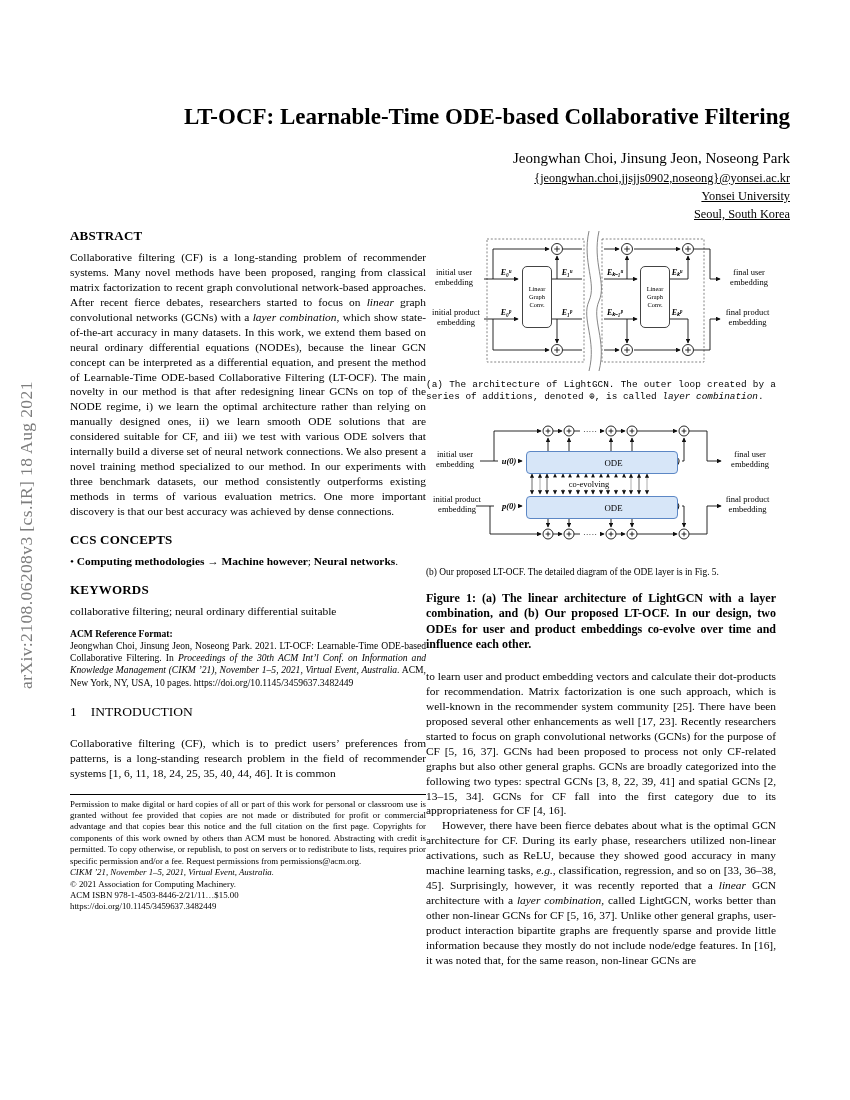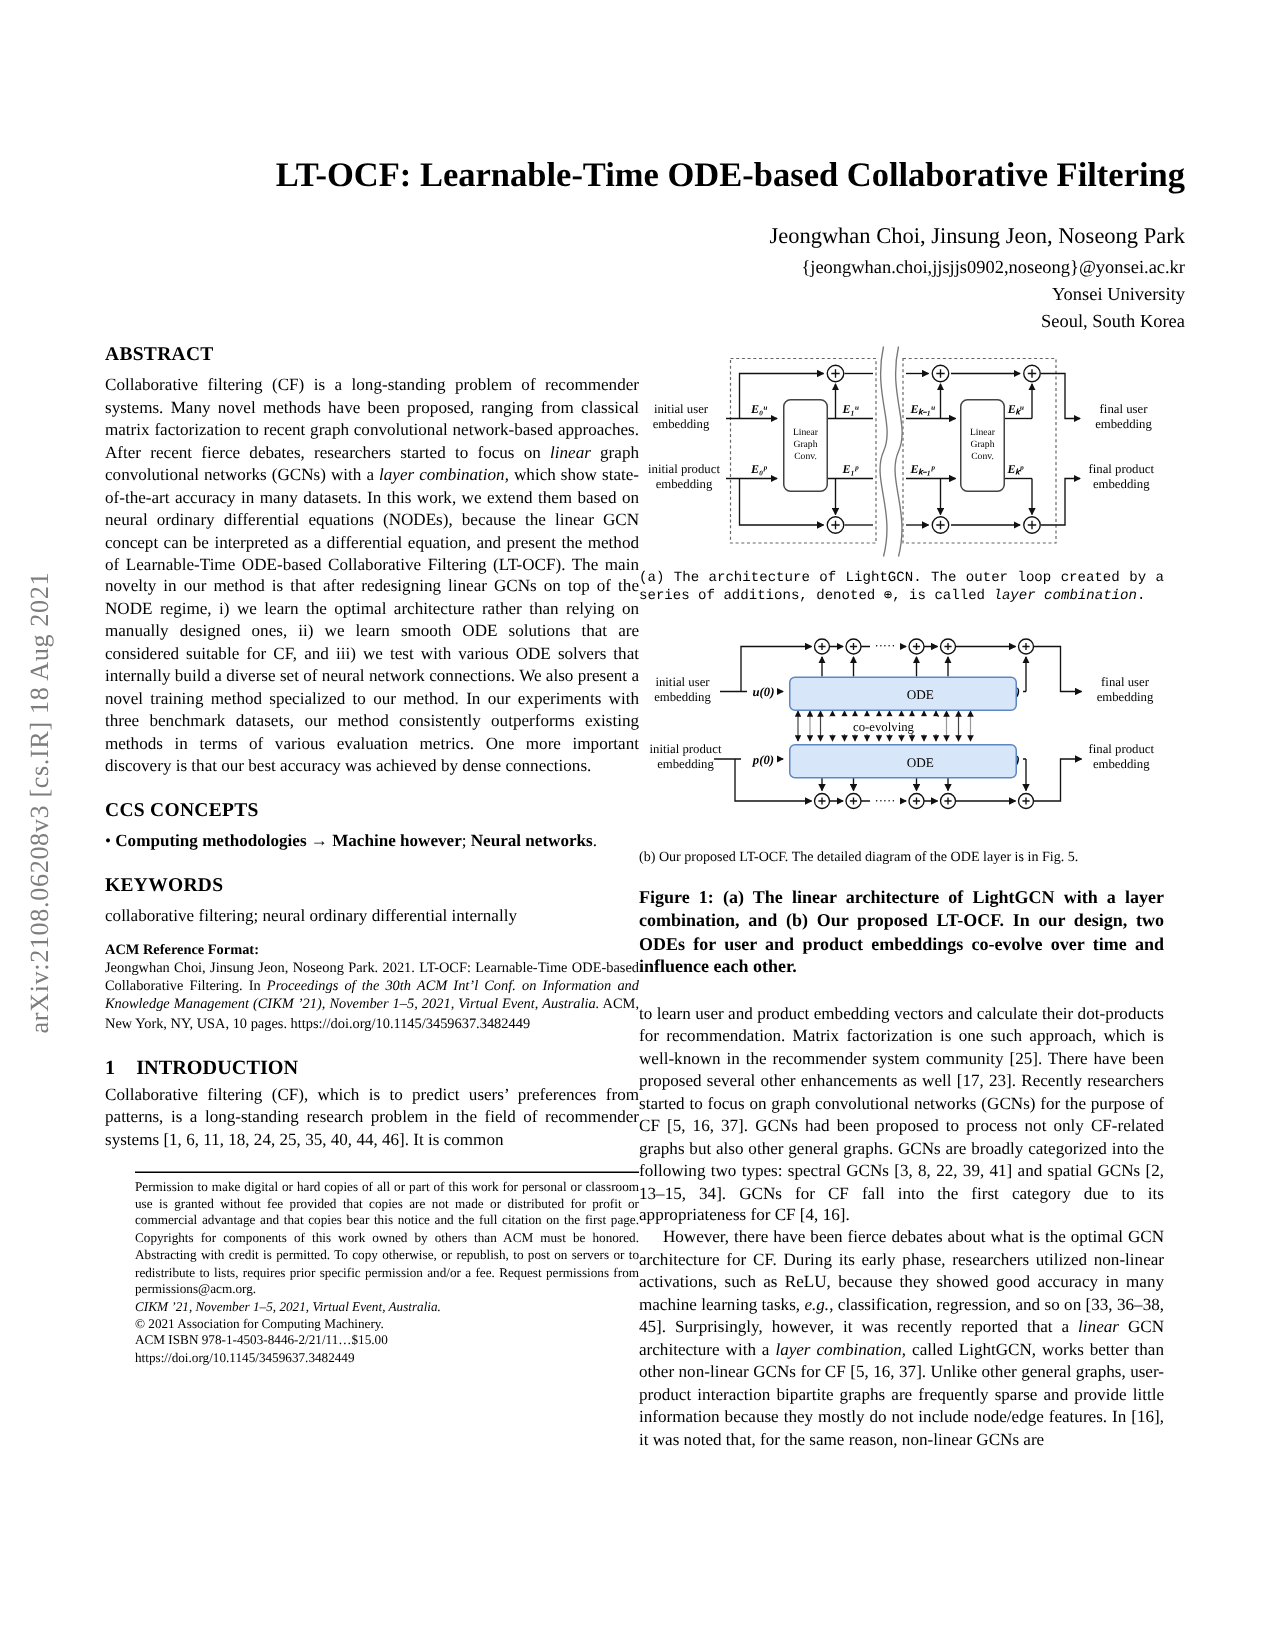--- a/index.html
+++ b/index.html
@@ -10,36 +10,36 @@
 
   
   .arxiv-strip{position:absolute;left:16px;top:285px;height:500px;width:26px;
     writing-mode:vertical-rl;transform:rotate(180deg);
     font-size:17.5px;color:#7d7d7d;letter-spacing:0.4px;text-align:center;}
 
   
   .head{position:absolute;left:70px;right:60px;top:104px;text-align:right;}
   .title{font-size:23px;font-weight:bold;margin:0 0 20px 0;}
   .authors{font-size:15px;margin:0 0 3px 0;}
-  .subline{font-size:12.3px;line-height:1.45;}
+  .subline{font-size:12.3px;line-height:1.45;text-decoration:underline;}
 
   
   .cols{position:absolute;left:70px;top:228px;width:720px;display:flex;}
   .col-l{width:356px;}
   .col-r{width:350px;}
   .sec-h{font-size:13px;font-weight:bold;letter-spacing:0.2px;margin:13px 0 6px 0;}
   .sec-h.first{margin-top:0;}
   .body-t{font-size:11.4px;line-height:1.31;text-align:justify;margin:0;}
   .body-t + .body-t{text-indent:1.4em;}
   .acm-h{font-size:9.6px;font-weight:bold;margin:9px 0 1px 0;}
   .acm-b{font-size:9.6px;line-height:1.28;text-align:justify;margin:0;}
-  .intro-h{font-size:13.5px;font-weight:bold;margin:15px 0 3px 0;}
+  .intro-h{font-size:13.5px;font-weight:normal;margin:15px 0 16px 0;}
   .intro-h .num{display:inline-block;margin-right:14px;}
   .footnote{margin-top:13px;border-top:0.8px solid #000;padding-top:4px;
-            font-size:8.8px;line-height:1.3;margin-left:20px;}
+            font-size:8.8px;line-height:1.3;}
   .footnote p{margin:0;text-align:justify;}
 
   
   .fig{position:relative;width:350px;}
   .fig-a{height:146px;}
   .fig-b{height:148px;margin-top:4px;}
   .fig svg{position:absolute;left:0;top:0;}
   .fig-label{position:absolute;font-size:8.5px;line-height:1.18;text-align:center;}
   .conv-box{position:absolute;width:28px;height:60px;border:1px solid #444;border-radius:5px;
     background:#fff;display:flex;align-items:center;justify-content:center;
@@ -70,21 +70,21 @@
   <div class="cols">
 
     <div class="col-l">
       <h2 class="sec-h first">ABSTRACT</h2>
       <p class="body-t"><span>Collaborative filtering (CF) is a long-standing problem of recommender systems. Many novel methods have been proposed, ranging from classical matrix factorization to recent graph convolutional network-based approaches. After recent fierce debates, researchers started to focus on </span><span class="it">linear</span><span> graph convolutional networks (GCNs) with a </span><span class="it">layer combination</span><span>, which show state-of-the-art accuracy in many datasets. In this work, we extend them based on neural ordinary differential equations (NODEs), because the linear GCN concept can be interpreted as a differential equation, and present the method of Learnable-Time ODE-based Collaborative Filtering (LT-OCF). The main novelty in our method is that after redesigning linear GCNs on top of the NODE regime, i) we learn the optimal architecture rather than relying on manually designed ones, ii) we learn smooth ODE solutions that are considered suitable for CF, and iii) we test with various ODE solvers that internally build a diverse set of neural network connections. We also present a novel training method specialized to our method. In our experiments with three benchmark datasets, our method consistently outperforms existing methods in terms of various evaluation metrics. One more important discovery is that our best accuracy was achieved by dense connections.</span></p>
 
       <h2 class="sec-h">CCS CONCEPTS</h2>
       <p class="body-t"><span>• </span><span class="bd">Computing methodologies</span><span> → </span><span class="bd">Machine however</span><span>; </span><span class="bd">Neural networks</span><span>.</span></p>
 
       <h2 class="sec-h">KEYWORDS</h2>
-      <p class="body-t">collaborative filtering; neural ordinary differential internally</p>
+      <p class="body-t">collaborative filtering; neural ordinary differential suitable</p>
 
       <p class="acm-h">ACM Reference Format:</p>
       <p class="acm-b"><span>Jeongwhan Choi, Jinsung Jeon, Noseong Park. 2021. LT-OCF: Learnable-Time ODE-based Collaborative Filtering. In </span><span class="it">Proceedings of the 30th ACM Int’l Conf. on Information and Knowledge Management (CIKM ’21), November 1–5, 2021, Virtual Event, Australia.</span><span> ACM, New York, NY, USA, 10 pages. https://doi.org/10.1145/3459637.3482449</span></p>
 
       <h2 class="intro-h"><span class="num">1</span><span>INTRODUCTION</span></h2>
       <p class="body-t">Collaborative filtering (CF), which is to predict users’ preferences from patterns, is a long-standing research problem in the field of recommender systems [1, 6, 11, 18, 24, 25, 35, 40, 44, 46]. It is common</p>
 
       <div class="footnote">
         <p>Permission to make digital or hard copies of all or part of this work for personal or classroom use is granted without fee provided that copies are not made or distributed for profit or commercial advantage and that copies bear this notice and the full citation on the first page. Copyrights for components of this work owned by others than ACM must be honored. Abstracting with credit is permitted. To copy otherwise, or republish, to post on servers or to redistribute to lists, requires prior specific permission and/or a fee. Request permissions from permissions@acm.org.</p>
         <p class="it">CIKM ’21, November 1–5, 2021, Virtual Event, Australia.</p>

